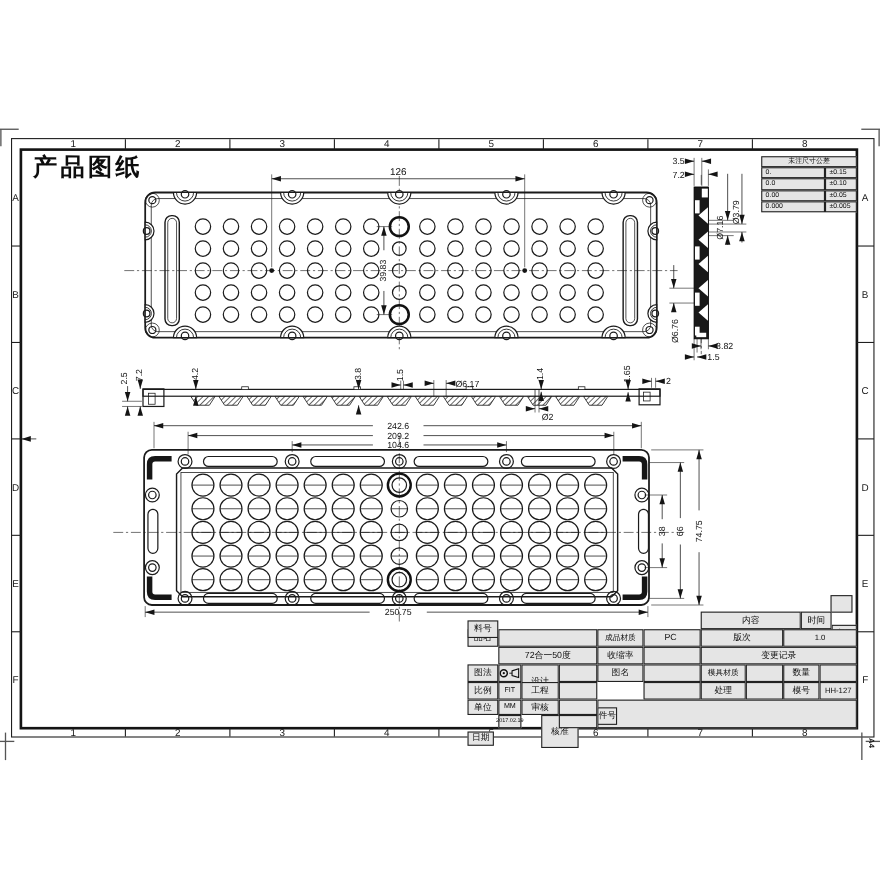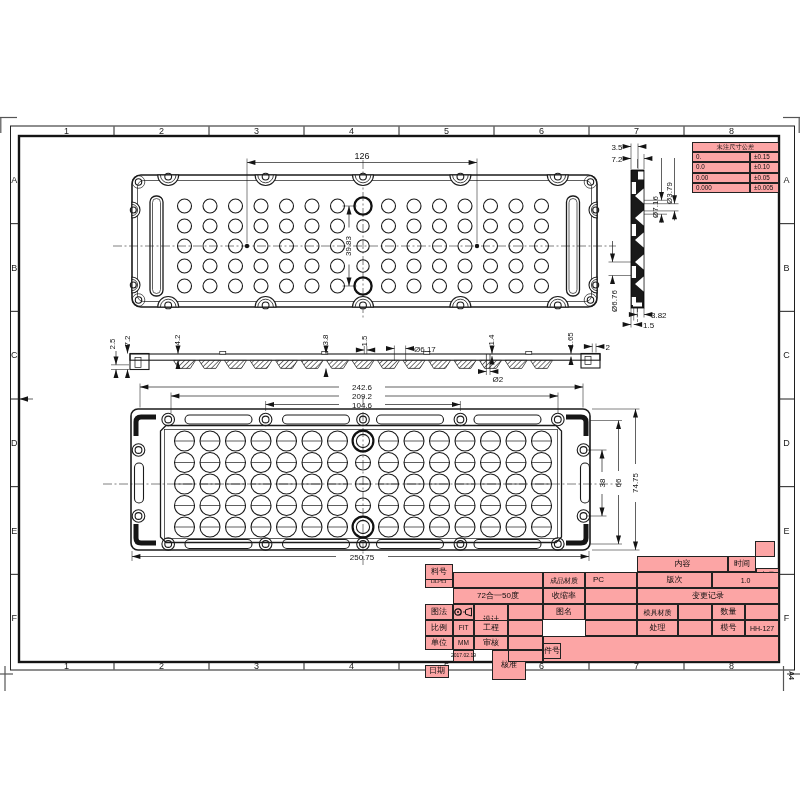--- a/index.html
+++ b/index.html
@@ -13,26 +13,26 @@
   .cl{fill:none;stroke:#3a3a3a;stroke-width:.65;stroke-dasharray:9 2.5 2 2.5}
   .dm{fill:none;stroke:#1c1c1c;stroke-width:.7}
   .xt{fill:none;stroke:#1c1c1c;stroke-width:.55}
   .crop{fill:none;stroke:#555;stroke-width:1.2}
   text.dt{font-size:8px;fill:#131313}
   text.dt9{font-size:9px}
   .gl{font-size:9px;fill:#1a1a1a}
   .sheet-title{position:absolute;left:30px;top:137px;font-size:22px;font-weight:600;letter-spacing:3px;color:#0d0d0d}
   .weight-note{position:absolute;left:117px;top:591px;font-size:16.5px;font-weight:500;letter-spacing:.5px;color:#0d0d0d}
   .a4{position:absolute;left:795px;top:671px;font-size:7px;color:#222;transform:rotate(90deg);transform-origin:0 0;font-weight:600}
-  .cell{position:absolute;border:.9px solid #222;background:#fca5a5;display:flex;align-items:center;justify-content:center;
+  .cell{position:absolute;border:.9px solid #222;background:#e5e5e5;display:flex;align-items:center;justify-content:center;
         font-size:8px;line-height:1;color:#0f0f0f;box-sizing:border-box;white-space:nowrap;overflow:visible}
   .cell.f7{font-size:7px}
   .cell.f65{font-size:6.5px}
   .cell.f5{font-size:5px}
-  .cell.left{justify-content:flex-start;padding-left:7px}
+  .cell.left{justify-content:flex-start;padding-left:18px}
   .tol .cell{font-size:6.3px}
   .tol .cell.v{justify-content:flex-start;padding-left:3px}
 </style>
 </head>
 <body>
 
 <div class="page">
 
 <svg id="cad" width="800" height="800" viewBox="0 0 800 800">
   <defs>
@@ -685,20 +685,21 @@
     <g>
       <line x1="592" y1="409" x2="639.5" y2="409" class="xt"></line>
       <line x1="592" y1="550" x2="639.5" y2="550" class="xt"></line>
       <line x1="635.5" y1="464" x2="635.5" y2="409" class="dm" marker-end="url(#arr)"></line>
       <line x1="635.5" y1="502" x2="635.5" y2="550" class="dm" marker-end="url(#arr)"></line>
       <text transform="translate(638,483) rotate(-90)" class="dt" text-anchor="middle">74.75</text>
     </g>
   </g>
 </svg>
 
+<div class="sheet-title">产品图纸</div>
 <div class="a4">A4</div>
 
 <div class="tol">
   <div class="cell" style="left:692px;top:141.5px;width:87px;height:10.5px">未注尺寸公差</div>
   <div class="cell v" style="left:692px;top:152px;width:58px;height:10.3px">0.</div>
   <div class="cell v" style="left:750px;top:152px;width:29px;height:10.3px">±0.15</div>
   <div class="cell v" style="left:692px;top:162.3px;width:58px;height:10.3px">0.0</div>
   <div class="cell v" style="left:750px;top:162.3px;width:29px;height:10.3px">±0.10</div>
   <div class="cell v" style="left:692px;top:172.6px;width:58px;height:10.3px">0.00</div>
   <div class="cell v" style="left:750px;top:172.6px;width:29px;height:10.3px">±0.05</div>

